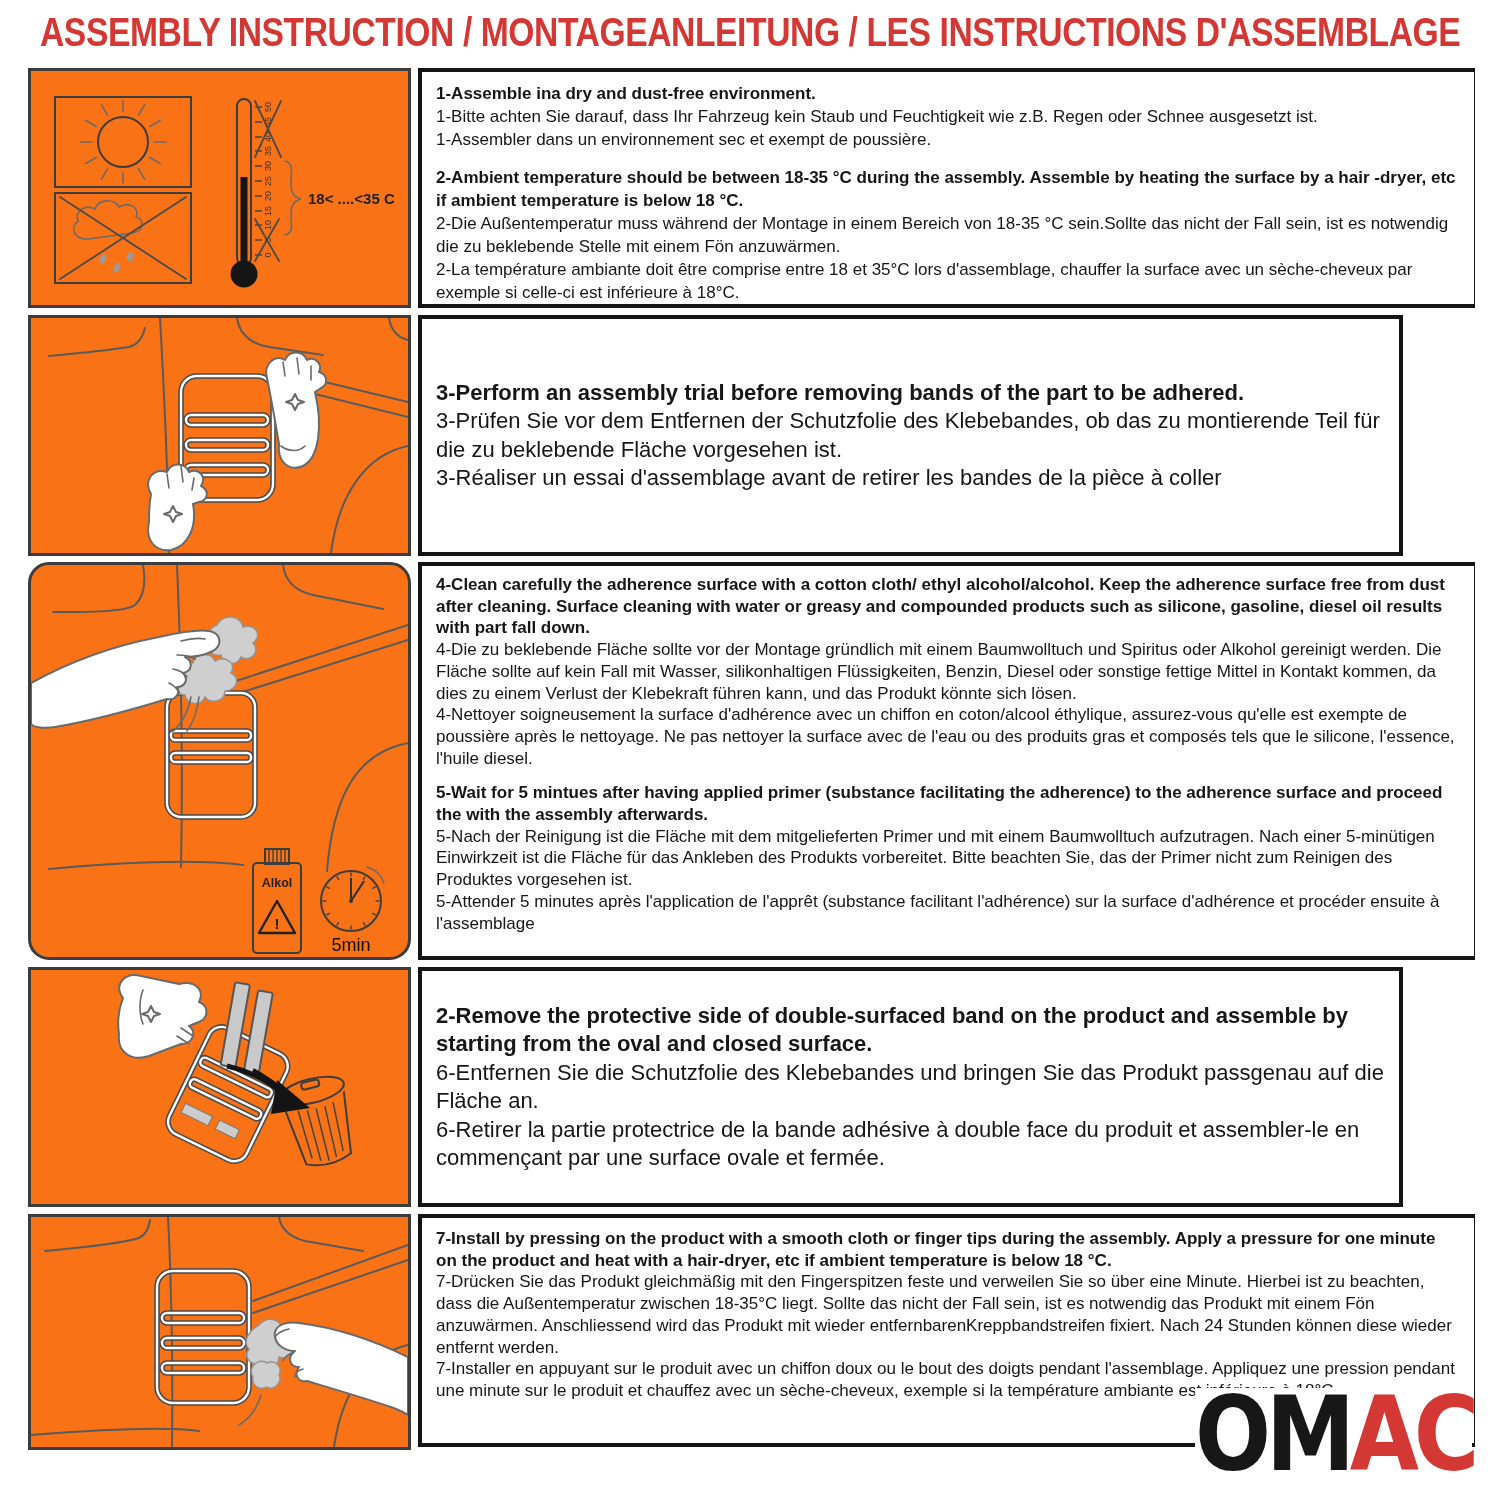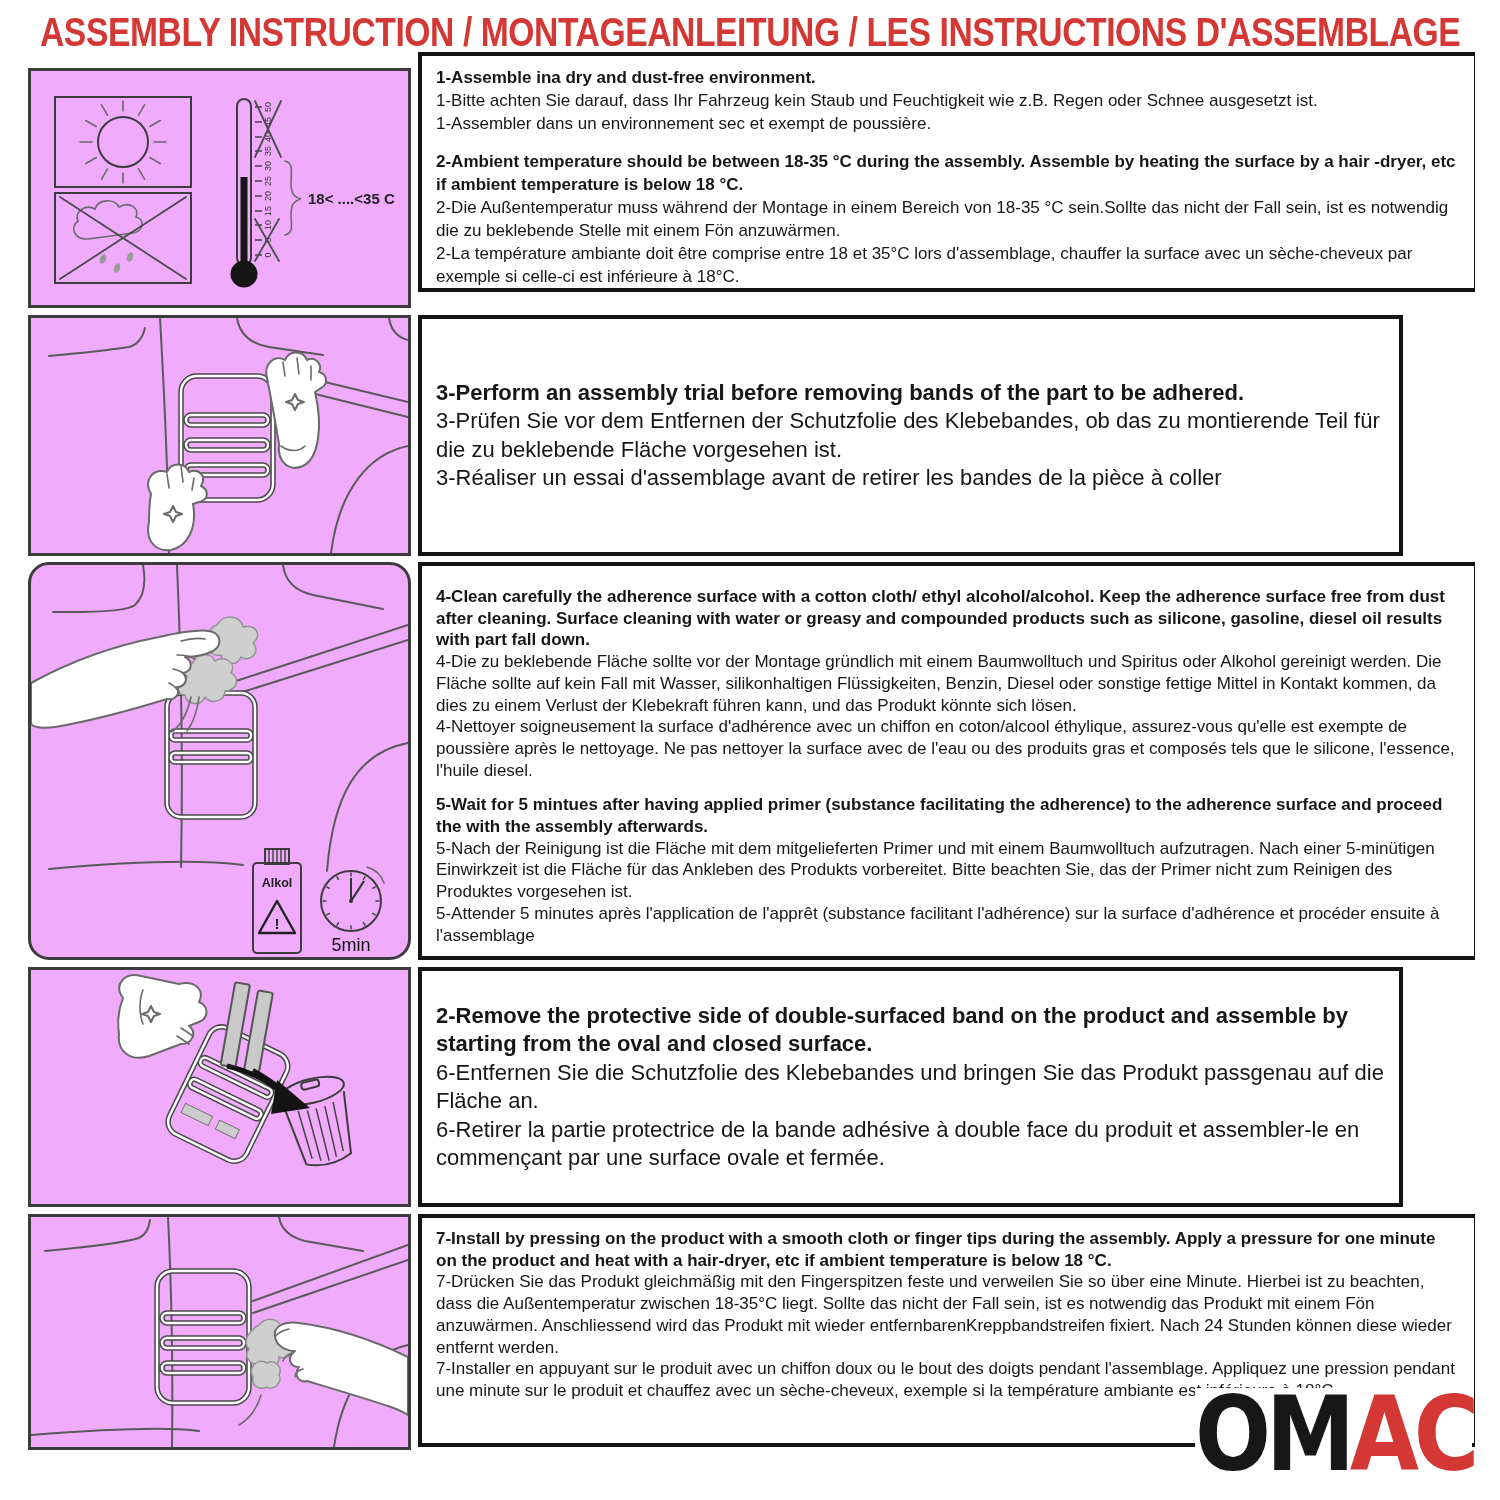--- a/index.html
+++ b/index.html
@@ -1,20 +1,20 @@
 <!DOCTYPE html>
 <html><head>
 <meta charset="utf-8">
 <style>
   html,body{margin:0;padding:0;background:#fff;}
   .page{position:relative;width:1475px;height:1500px;background:#fff;overflow:hidden;
         font-family:"Liberation Sans",sans-serif;color:#161616;}
   .title{position:absolute;left:40px;top:8px;font-size:41px;font-weight:700;letter-spacing:-0.5px;
          white-space:nowrap;line-height:48px;transform:scaleX(0.82);transform-origin:0 50%;}
-  .ibox{position:absolute;left:28px;width:383px;border:3px solid #3c3c3c;background:#f0abfc;box-sizing:border-box;}
+  .ibox{position:absolute;left:28px;width:383px;border:3px solid #3c3c3c;background:#f97316;box-sizing:border-box;}
   .tbox{position:absolute;left:418px;width:1060px;border:4px solid #141414;background:#fff;box-sizing:border-box;
         padding:10px 14px;}
   .tbox.center{display:flex;flex-direction:column;justify-content:center;}
   p{margin:0;}
   .sm{font-size:17px;line-height:23px;}
   .sm2{font-size:17px;line-height:21.7px;}
   .lg{font-size:22px;line-height:28.5px;max-width:985px;}
   .b{font-weight:700;}
   .gap{height:15px;}
   .gap2{height:13px;}
@@ -102,21 +102,21 @@
         <text class="tnum" transform="translate(240 184) rotate(-90)">0</text>
         <line x1="224" y1="30" x2="250" y2="86" class="xln"></line>
           <line x1="250" y1="30" x2="224" y2="86" class="xln"></line>
         <line x1="224" y1="148" x2="248" y2="190" class="xln"></line>
           <line x1="248" y1="148" x2="224" y2="190" class="xln"></line>
         <path class="thin" d="M254,90 C263,92 260,102 260,112 C260,121 262,126 270,128 C262,130 260,135 260,144 C260,154 263,162 254,164"></path>
         <text class="lab" x="277" y="133" font-size="15">18&lt; ....&lt;35 C</text>
       </g>
     </svg>
   </div>
-  <div class="tbox sm" style="top:52px;height:240px;">
+  <div class="tbox sm" style="top:68px;height:240px;">
     <p class="b">1-Assemble ina dry and dust-free environment.</p>
     <p>1-Bitte achten Sie darauf, dass Ihr Fahrzeug kein Staub und Feuchtigkeit wie z.B. Regen oder Schnee ausgesetzt ist.</p>
     <p>1-Assembler dans un environnement sec et exempt de poussière.</p>
     <div class="gap"></div>
     <p class="b">2-Ambient temperature should be between 18-35 °C  during the assembly. Assemble by heating the surface by a hair -dryer, etc if ambient temperature is below 18 °C.</p>
     <p>2-Die Außentemperatur muss während der Montage in einem Bereich von 18-35 °C  sein.Sollte das nicht der Fall sein, ist es notwendig die zu beklebende Stelle mit einem Fön anzuwärmen.</p>
     <p>2-La température ambiante doit être comprise entre 18 et 35°C lors d'assemblage, chauffer la surface avec un sèche-cheveux par exemple si celle-ci est inférieure à 18°C.</p>
   </div>
 
   <div class="ibox" style="top:315px;height:241px;">
@@ -218,21 +218,21 @@
             <line x1="341.2" y1="323.7" x2="344.7" y2="321.7"></line>
         </g>
         <line x1="320" y1="336" x2="320" y2="313" stroke="#333" stroke-width="2"></line>
         <line x1="320" y1="336" x2="333" y2="316" stroke="#333" stroke-width="2.2"></line>
         <circle cx="320" cy="336" r="2" fill="#333"></circle>
         <path class="thin" d="M336,302 Q349,306 353,318"></path>
         <text x="320" y="386" font-size="18" fill="#111" text-anchor="middle" font-family="Liberation Sans, sans-serif">5min</text>
       </g>
     </svg>
   </div>
-  <div class="tbox sm2" style="top:562px;height:398px;padding-top:20px;">
+  <div class="tbox sm2" style="top:562px;height:398px;padding-top:8px;">
     <p class="b">4-Clean carefully the adherence surface with a cotton cloth/ ethyl alcohol/alcohol. Keep the adherence surface free from dust after cleaning. Surface cleaning with water or greasy and compounded products such as silicone, gasoline, diesel oil results with part fall down.</p>
     <p>4-Die zu beklebende Fläche sollte vor der Montage gründlich mit einem Baumwolltuch und Spiritus oder Alkohol gereinigt werden. Die Fläche sollte auf kein Fall mit Wasser, silikonhaltigen Flüssigkeiten, Benzin, Diesel oder sonstige fettige Mittel in Kontakt kommen, da dies zu einem Verlust der Klebekraft führen kann, und das Produkt könnte sich lösen.</p>
     <p>4-Nettoyer soigneusement la surface d'adhérence avec un chiffon en coton/alcool éthylique, assurez-vous qu'elle est exempte de poussière après le nettoyage. Ne pas nettoyer la surface avec de l'eau ou des produits gras et composés tels que le silicone, l'essence, l'huile diesel.</p>
     <div class="gap2"></div>
     <p class="b">5-Wait for 5 mintues after having applied primer (substance facilitating the adherence) to the adherence surface and proceed the with the assembly afterwards.</p>
     <p>5-Nach der Reinigung ist die Fläche mit dem mitgelieferten Primer und mit einem Baumwolltuch aufzutragen. Nach einer 5-minütigen Einwirkzeit ist die Fläche für das Ankleben des Produkts vorbereitet. Bitte beachten Sie, das der Primer nicht zum Reinigen des Produktes vorgesehen ist.</p>
     <p>5-Attender 5 minutes après l'application de l'apprêt (substance facilitant l'adhérence) sur la surface d'adhérence et procéder ensuite à l'assemblage</p>
   </div>
 
   <div class="ibox" style="top:967px;height:240px;">

